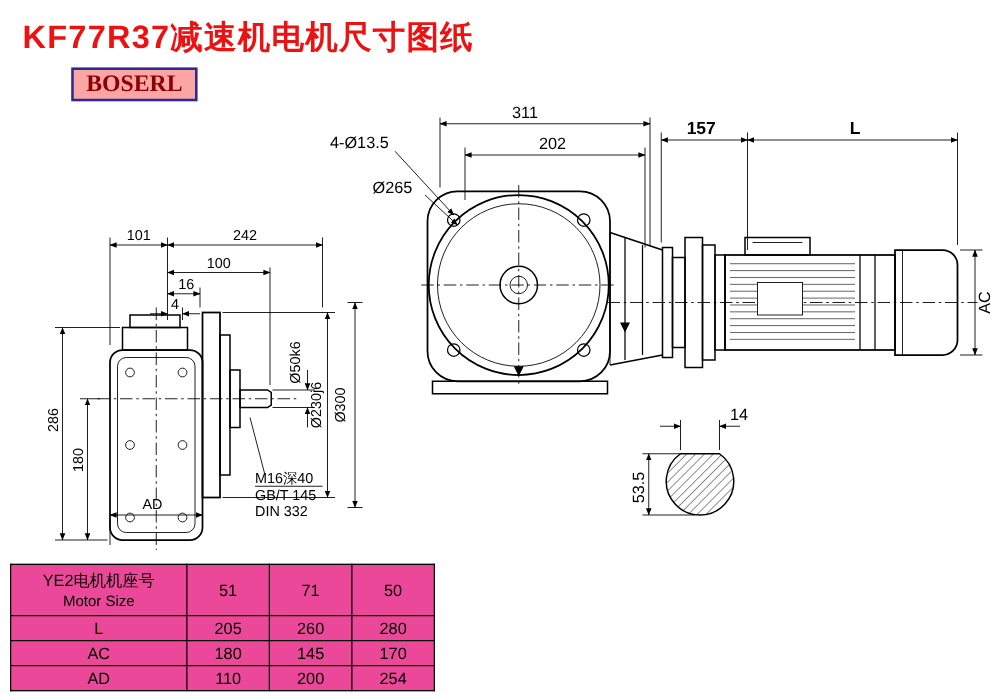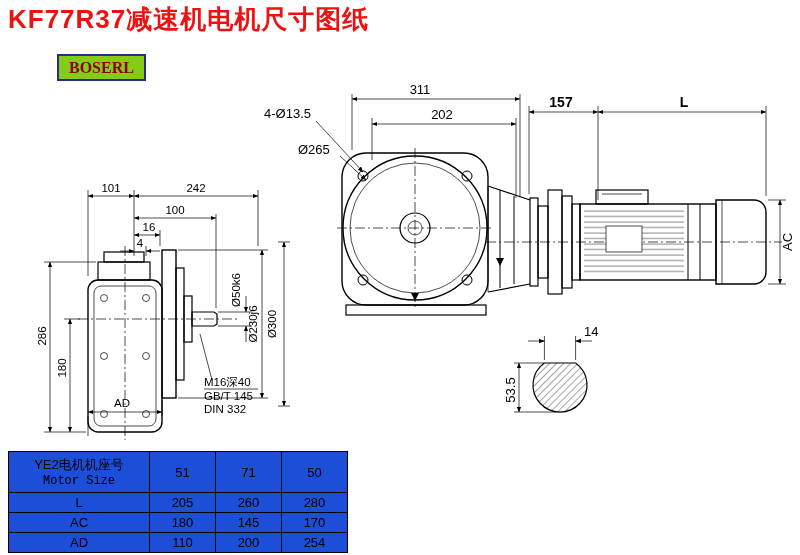--- a/index.html
+++ b/index.html
@@ -1,36 +1,36 @@
 <!DOCTYPE html>
 <html style="--title_color: #ee1111; --logo_text_color: #8b0000; --logo_border_color: #2b2b8f; --line_color: #000000; --bg_color: #ffffff;"><head>
 <meta charset="utf-8">
 <style>
   html,body{margin:0;padding:0;width:800px;height:555px;background:var(--bg_color,#fff);
     font-family:"Liberation Sans",sans-serif;position:relative;overflow:hidden;color:#000}
-  .title{position:absolute;left:8px;top:2px;margin:0;font-size:26px;font-weight:bold;
+  .title{position:absolute;left:8px;top:2px;margin:10px;font-size:26px;font-weight:bold;
     color:var(--title_color,#e11);letter-spacing:1px;white-space:nowrap}
   .logo{position:absolute;left:57px;top:54px;border:2px solid var(--logo_border_color,#2b2b8f);
-    color:var(--logo_text_color,#8b0000);font-family:"Liberation Serif",serif;font-size:16px;
-    padding:1px 10px;font-weight:600;background:#84cc16;line-height:21px}
+    color:var(--logo_text_color,#8b0000);font-family:"Liberation Serif",serif;font-size:19px;
+    padding:1px 10px;font-weight:600;background:#fca5a5;line-height:21px}
   #dwg{position:absolute;left:0;top:0}
   #dwg line,#dwg rect,#dwg circle,#dwg path,#dwg polyline,#dwg polygon{stroke:var(--line_color,#000);fill:none;stroke-width:1}
   #dwg .sw14{stroke-width:1.4}
   #dwg .sw12{stroke-width:1.2}
   #dwg .thin{stroke-width:0.7}
   #dwg .dash{stroke-dasharray:10 3 2 3;stroke-width:0.7}
   #dwg text{stroke:none;fill:#000;font:11.5px "Liberation Sans",sans-serif}
   #dwg text.b{font-weight:bold;font-size:14px}
   #dwg text.m{font-size:13px}
   table.spec{position:absolute;left:8px;top:451px;border-collapse:collapse;font-size:13px;
-    text-align:center;background:#1d4ed8}
+    text-align:center;background:#ec4899}
   .spec td{border:1px solid #000;padding:0 4px;height:19px;width:57px}
   .spec td.lab{width:132px}
   .spec tr.hdr td{height:40px}
-  .spec .en{font-family:Liberation Mono, monospace;font-size:12px}
+  .spec .en{font-family:Liberation Sans, sans-serif;font-size:12px}
 </style>
 </head>
 <body>
 
 <h1 class="title">KF77R37减速机电机尺寸图纸</h1>
 <div class="logo">
   <span>BOSERL</span>
 </div>
 
 <svg id="dwg" width="800" height="555" viewBox="0 0 800 555">

